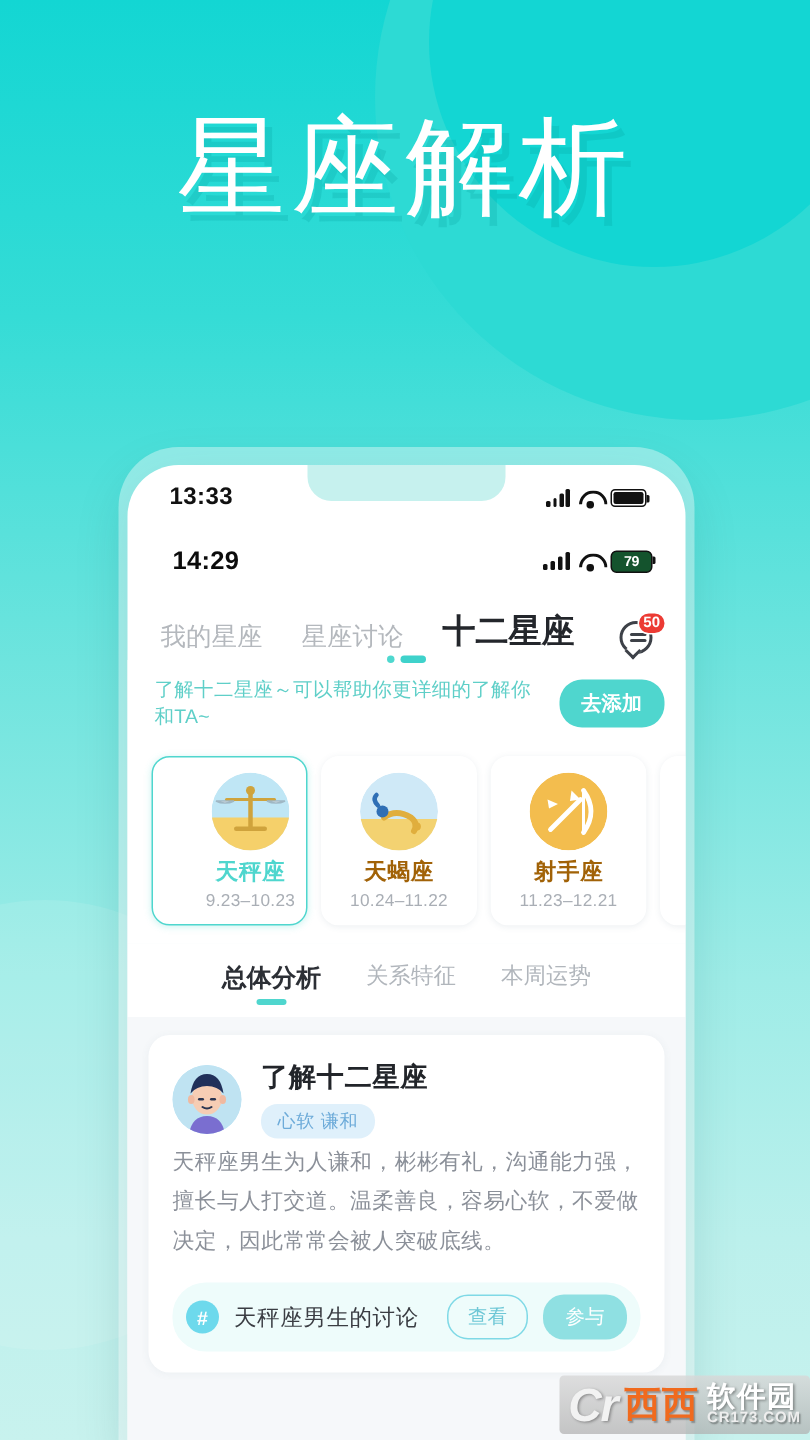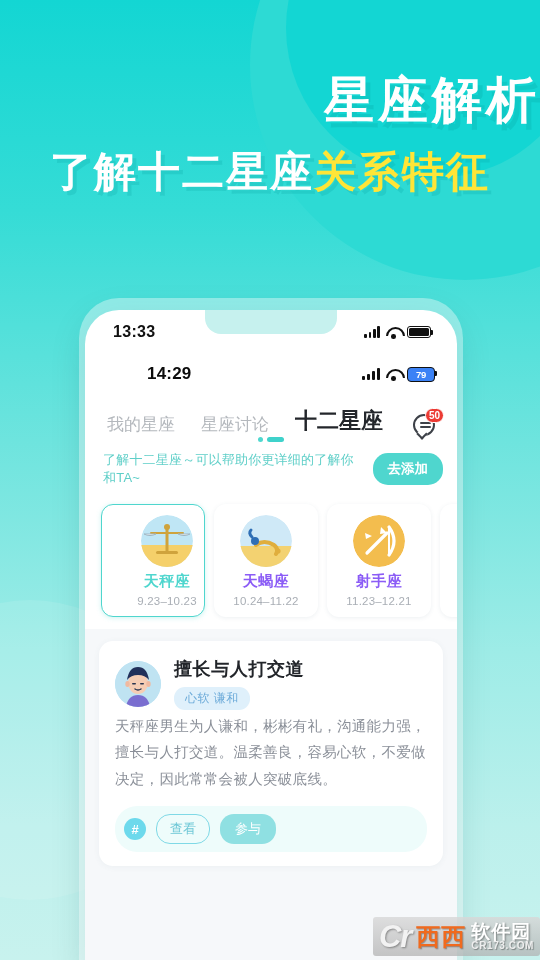--- a/index.html
+++ b/index.html
@@ -21,24 +21,23 @@
     background:#13d6d3;
   }
   .deco-blob-left {
     left:-120px; top:600px; width:300px; height:300px;
     background:rgba(255,255,255,0.10);
   }
 
   
   .hero { position:absolute; top:72px; left:0; width:540px; text-align:center; z-index:4; }
   .hero-title {
-    font-size:50px; font-weight:bold; color:#ffffff; letter-spacing:4px;
+    font-size:72px; font-weight:normal; color:#ffffff; letter-spacing:4px;
     line-height:1.12;
     text-shadow: 5px 6px 0 rgba(0,150,150,0.20);
-    text-align: right;
   }
   .hero-sub {
     margin-top:16px; font-size:42px; font-weight:bold; letter-spacing:2px;
     color:#ffffff;
     text-shadow: 4px 4px 0 rgba(0,150,150,0.18);
   }
   .hero-sub .hl { color:#ffe537; }
 
   
   .phone {
@@ -74,29 +73,28 @@
     border:2.6px solid #111; border-radius:50%;
     clip-path: polygon(0 0, 100% 0, 100% 48%, 0 48%);
   }
   .wifi::after{
     content:""; position:absolute; left:5.2px; top:8px; width:4.6px; height:4.6px;
     background:#111; border-radius:50%;
   }
   .batt { width:24px; height:12px; border:1.6px solid #111; border-radius:3px; position:relative; }
   .batt::after { content:""; position:absolute; right:-3.4px; top:3.4px; width:2px; height:5px; background:#111; border-radius:0 1px 1px 0; }
   .batt .fill { position:absolute; left:1.3px; top:1.3px; bottom:1.3px; right:1.3px; background:#111; border-radius:1.5px; }
-  .batt.num { width:28px; height:15px; border-radius:4px; background:#3b82f6; border-color:#111; }
+  .batt.num { width:28px; height:15px; border-radius:4px; background:#14532d; border-color:#111; }
   .batt.num .pct { position:absolute; inset:0; color:#fff; font-size:9.5px; font-weight:bold;
                    display:flex; align-items:center; justify-content:center; letter-spacing:-0.3px; }
 
   
   .app-status {
     height:40px; display:flex; align-items:center; justify-content:space-between;
     padding:0 22px 0 30px;
-    margin-left:32px;
   }
   .app-time { font-size:17px; font-weight:bold; color:#0c0c0c; letter-spacing:0.2px; }
 
   
   .nav {
     display:flex; align-items:flex-end; gap:26px; padding:4px 22px 0 22px;
     position:relative; height:46px;
   }
   .nav-item { font-size:17px; color:#b4b8bd; padding-bottom:4px; }
   .nav-item.active { font-size:22px; font-weight:bold; color:#23262b; }
@@ -142,21 +140,21 @@
 
   
   .signs { display:flex; gap:9px; padding:6px 0 12px 16px; background:#fff; overflow:hidden; }
   .sign-card {
     flex:0 0 104px; background:#fff; border-radius:12px; padding:10px 6px 9px;
     text-align:center; border:1.6px solid transparent;
     box-shadow:0 1px 4px rgba(80,110,130,0.10);
   }
   .sign-card.sel { border-color:#4fd6ce; box-shadow:0 1px 5px rgba(79,214,206,0.28);padding-left:34px; }
   .sign-ico { width:52px; height:52px; border-radius:50%; margin:0 auto 5px; position:relative; overflow:hidden; }
-  .sign-name { font-size:15px; font-weight:bold; color:#8b5cf6; letter-spacing:0.5px; }
+  .sign-name { font-size:15px; font-weight:bold; color:#a16207; letter-spacing:0.5px; }
   .sign-card.sel .sign-name { color:#4fd6ce; }
   .sign-date { font-size:11.5px; color:#a9aeb5; margin-top:4px; letter-spacing:0.2px; }
 
   
   .atabs { display:flex; justify-content:center; gap:30px; background:#fff; padding:12px 0 9px; position:relative; }
   .atab { font-size:15px; color:#b1b6bc; position:relative; padding-bottom:6px; }
   .atab.active { font-size:16.5px; font-weight:bold; color:#2c2f35; }
   .atab.active::after {
     content:""; position:absolute; left:50%; transform:translateX(-50%); bottom:-1px;
     width:20px; height:4px; border-radius:2px; background:#4fd6ce;
@@ -214,23 +212,20 @@
 </style>
 </head>
 <body>
 
 <div class="deco deco-ring-outer"></div>
 <div class="deco deco-ring-inner"></div>
 <div class="deco deco-blob-left"></div>
 
 <div class="hero">
   <div class="hero-title">星座解析</div>
-  <div class="hero-sub">
-    <span>了解十二星座</span><span class="hl">关系特征</span>
-  </div>
 </div>
 
 <div class="phone">
 
   <div class="dev-status">
     <div class="notch"></div>
     <span class="dev-time">13:33</span>
     <span class="stat-right">
       <span class="bars">
           <i></i>
@@ -332,46 +327,52 @@
       </div>
 
       <div class="sign-card">
 
         <div class="sign-name">摩羯座</div>
         <div class="sign-date">12.22–</div>
       </div>
 
     </div>
 
+    <div class="atabs">
+      <span class="atab active">总体分析</span>
+      <span class="atab">关系特征</span>
+      <span class="atab">本周运势</span>
+    </div>
 
     <div class="content-wrap">
       <div class="content-card">
         <div class="ch-row">
           <div class="avatar">
             <svg viewBox="0 0 46 46" width="46" height="46">
               <circle cx="23" cy="23" r="23" fill="#bfe3f2"></circle>
               <path d="M11 46 q2 -12 12 -12 q10 0 12 12 z" fill="#7a6ed0"></path>
               <ellipse cx="23" cy="22" rx="10" ry="11" fill="#f6cdb4"></ellipse>
               <path d="M12 19 q2 -13 11 -13 q9 0 11 13 q-4 -5 -11 -5 q-7 0 -11 5 z" fill="#21305a"></path>
               <ellipse cx="12.5" cy="23" rx="2.2" ry="3" fill="#f0b9a0"></ellipse>
               <ellipse cx="33.5" cy="23" rx="2.2" ry="3" fill="#f0b9a0"></ellipse>
               <rect x="17" y="22" width="4" height="1.6" rx="0.8" fill="#2a3550"></rect>
               <rect x="25" y="22" width="4" height="1.6" rx="0.8" fill="#2a3550"></rect>
               <path d="M20 28 q3 2 6 0" stroke="#2a3550" stroke-width="1.4" fill="none" stroke-linecap="round"></path>
             </svg>
           </div>
           <div>
-            <div class="ch-title">擅长与人打交道</div>
+            <div class="ch-title">了解十二星座</div>
             <span class="ch-tag">心软 谦和</span>
           </div>
         </div>
         <div class="ch-para">天秤座男生为人谦和，彬彬有礼，沟通能力强，擅长与人打交道。温柔善良，容易心软，不爱做决定，因此常常会被人突破底线。</div>
 
         <div class="topic">
           <span class="hashcircle">#</span>
+          <span class="topic-name">天秤座男生的讨论</span>
           <button class="btn-outline">查看</button>
           <button class="btn-fill">参与</button>
         </div>
       </div>
     </div>
 
   </div>
 </div>
 
 <div class="watermark">

